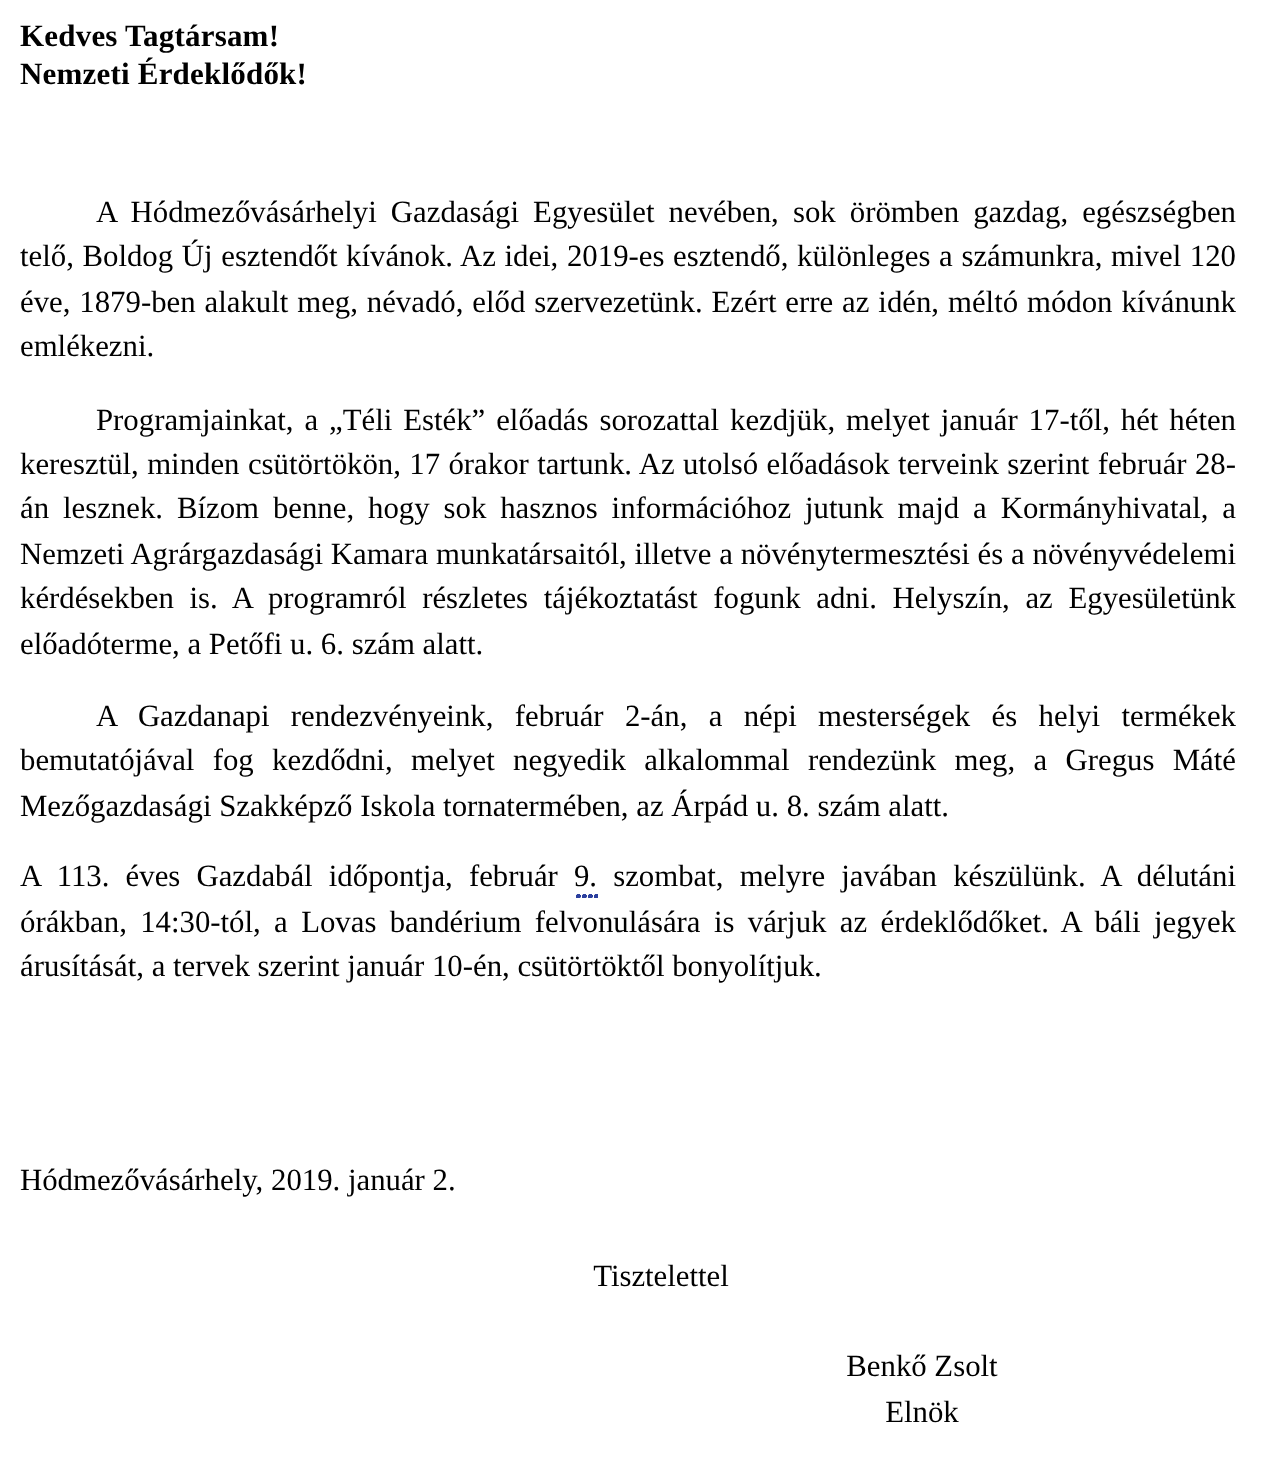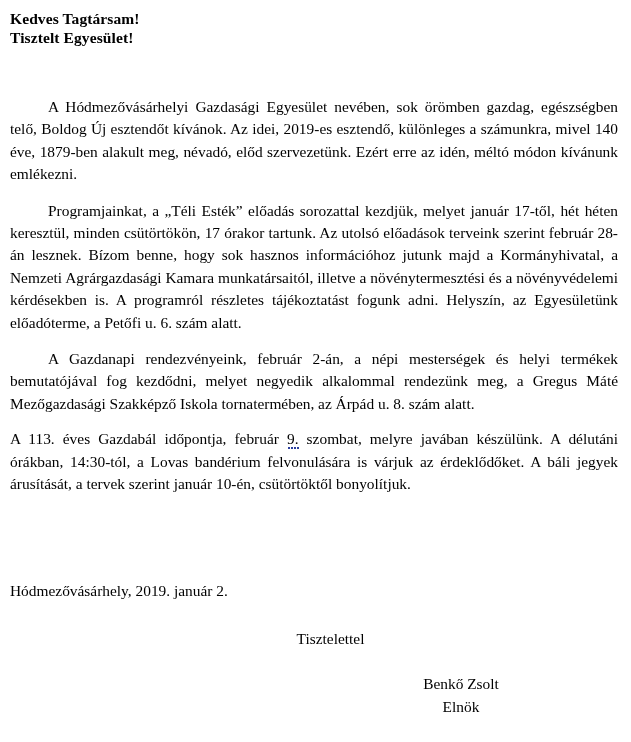--- a/index.html
+++ b/index.html
@@ -126,26 +126,26 @@
     pointer-events: none;
   }
 </style>
 </head>
 <body>
 
 <div class="page">
 
   <div class="heading">
     <div>Kedves Tagtársam!</div>
-    <div>Tisztelt Egyesület!</div>
+    <div>Nemzeti Érdeklődők!</div>
   </div>
 
   <div class="body-block">
 
-    <p class="para">A Hódmezővásárhelyi Gazdasági Egyesület nevében, sok örömben gazdag, egészségben telő, Boldog Új esztendőt kívánok. Az idei, 2019-es esztendő, különleges a számunkra, mivel 140 éve, 1879-ben alakult meg, névadó, előd szervezetünk. Ezért erre az idén, méltó módon kívánunk emlékezni.</p>
+    <p class="para">A Hódmezővásárhelyi Gazdasági Egyesület nevében, sok örömben gazdag, egészségben telő, Boldog Új esztendőt kívánok. Az idei, 2019-es esztendő, különleges a számunkra, mivel 120 éve, 1879-ben alakult meg, névadó, előd szervezetünk. Ezért erre az idén, méltó módon kívánunk emlékezni.</p>
 
     <p class="para gap">Programjainkat, a „Téli Esték” előadás sorozattal kezdjük, melyet január 17-től, hét héten keresztül, minden csütörtökön, 17 órakor tartunk. Az utolsó előadások terveink szerint február 28-án lesznek. Bízom benne, hogy sok hasznos információhoz jutunk majd a Kormányhivatal, a Nemzeti Agrárgazdasági Kamara munkatársaitól, illetve a növénytermesztési és a növényvédelemi kérdésekben is. A programról részletes tájékoztatást fogunk adni. Helyszín, az Egyesületünk előadóterme, a Petőfi u. 6. szám alatt.</p>
 
     <p class="para gap">A Gazdanapi rendezvényeink, február 2-án, a népi mesterségek és helyi termékek bemutatójával fog kezdődni, melyet negyedik alkalommal rendezünk meg, a Gregus Máté Mezőgazdasági Szakképző Iskola tornatermében, az Árpád u. 8. szám alatt.</p>
 
     <p class="para no-indent gap-small"><span>A 113. éves Gazdabál időpontja, február </span><span class="spell">9.</span><span> szombat, melyre javában készülünk. A délutáni órákban, 14:30-tól, a Lovas bandérium felvonulására is várjuk az érdeklődőket. A báli jegyek árusítását, a tervek szerint január 10-én, csütörtöktől bonyolítjuk.</span></p>
 
 
   </div>
 

